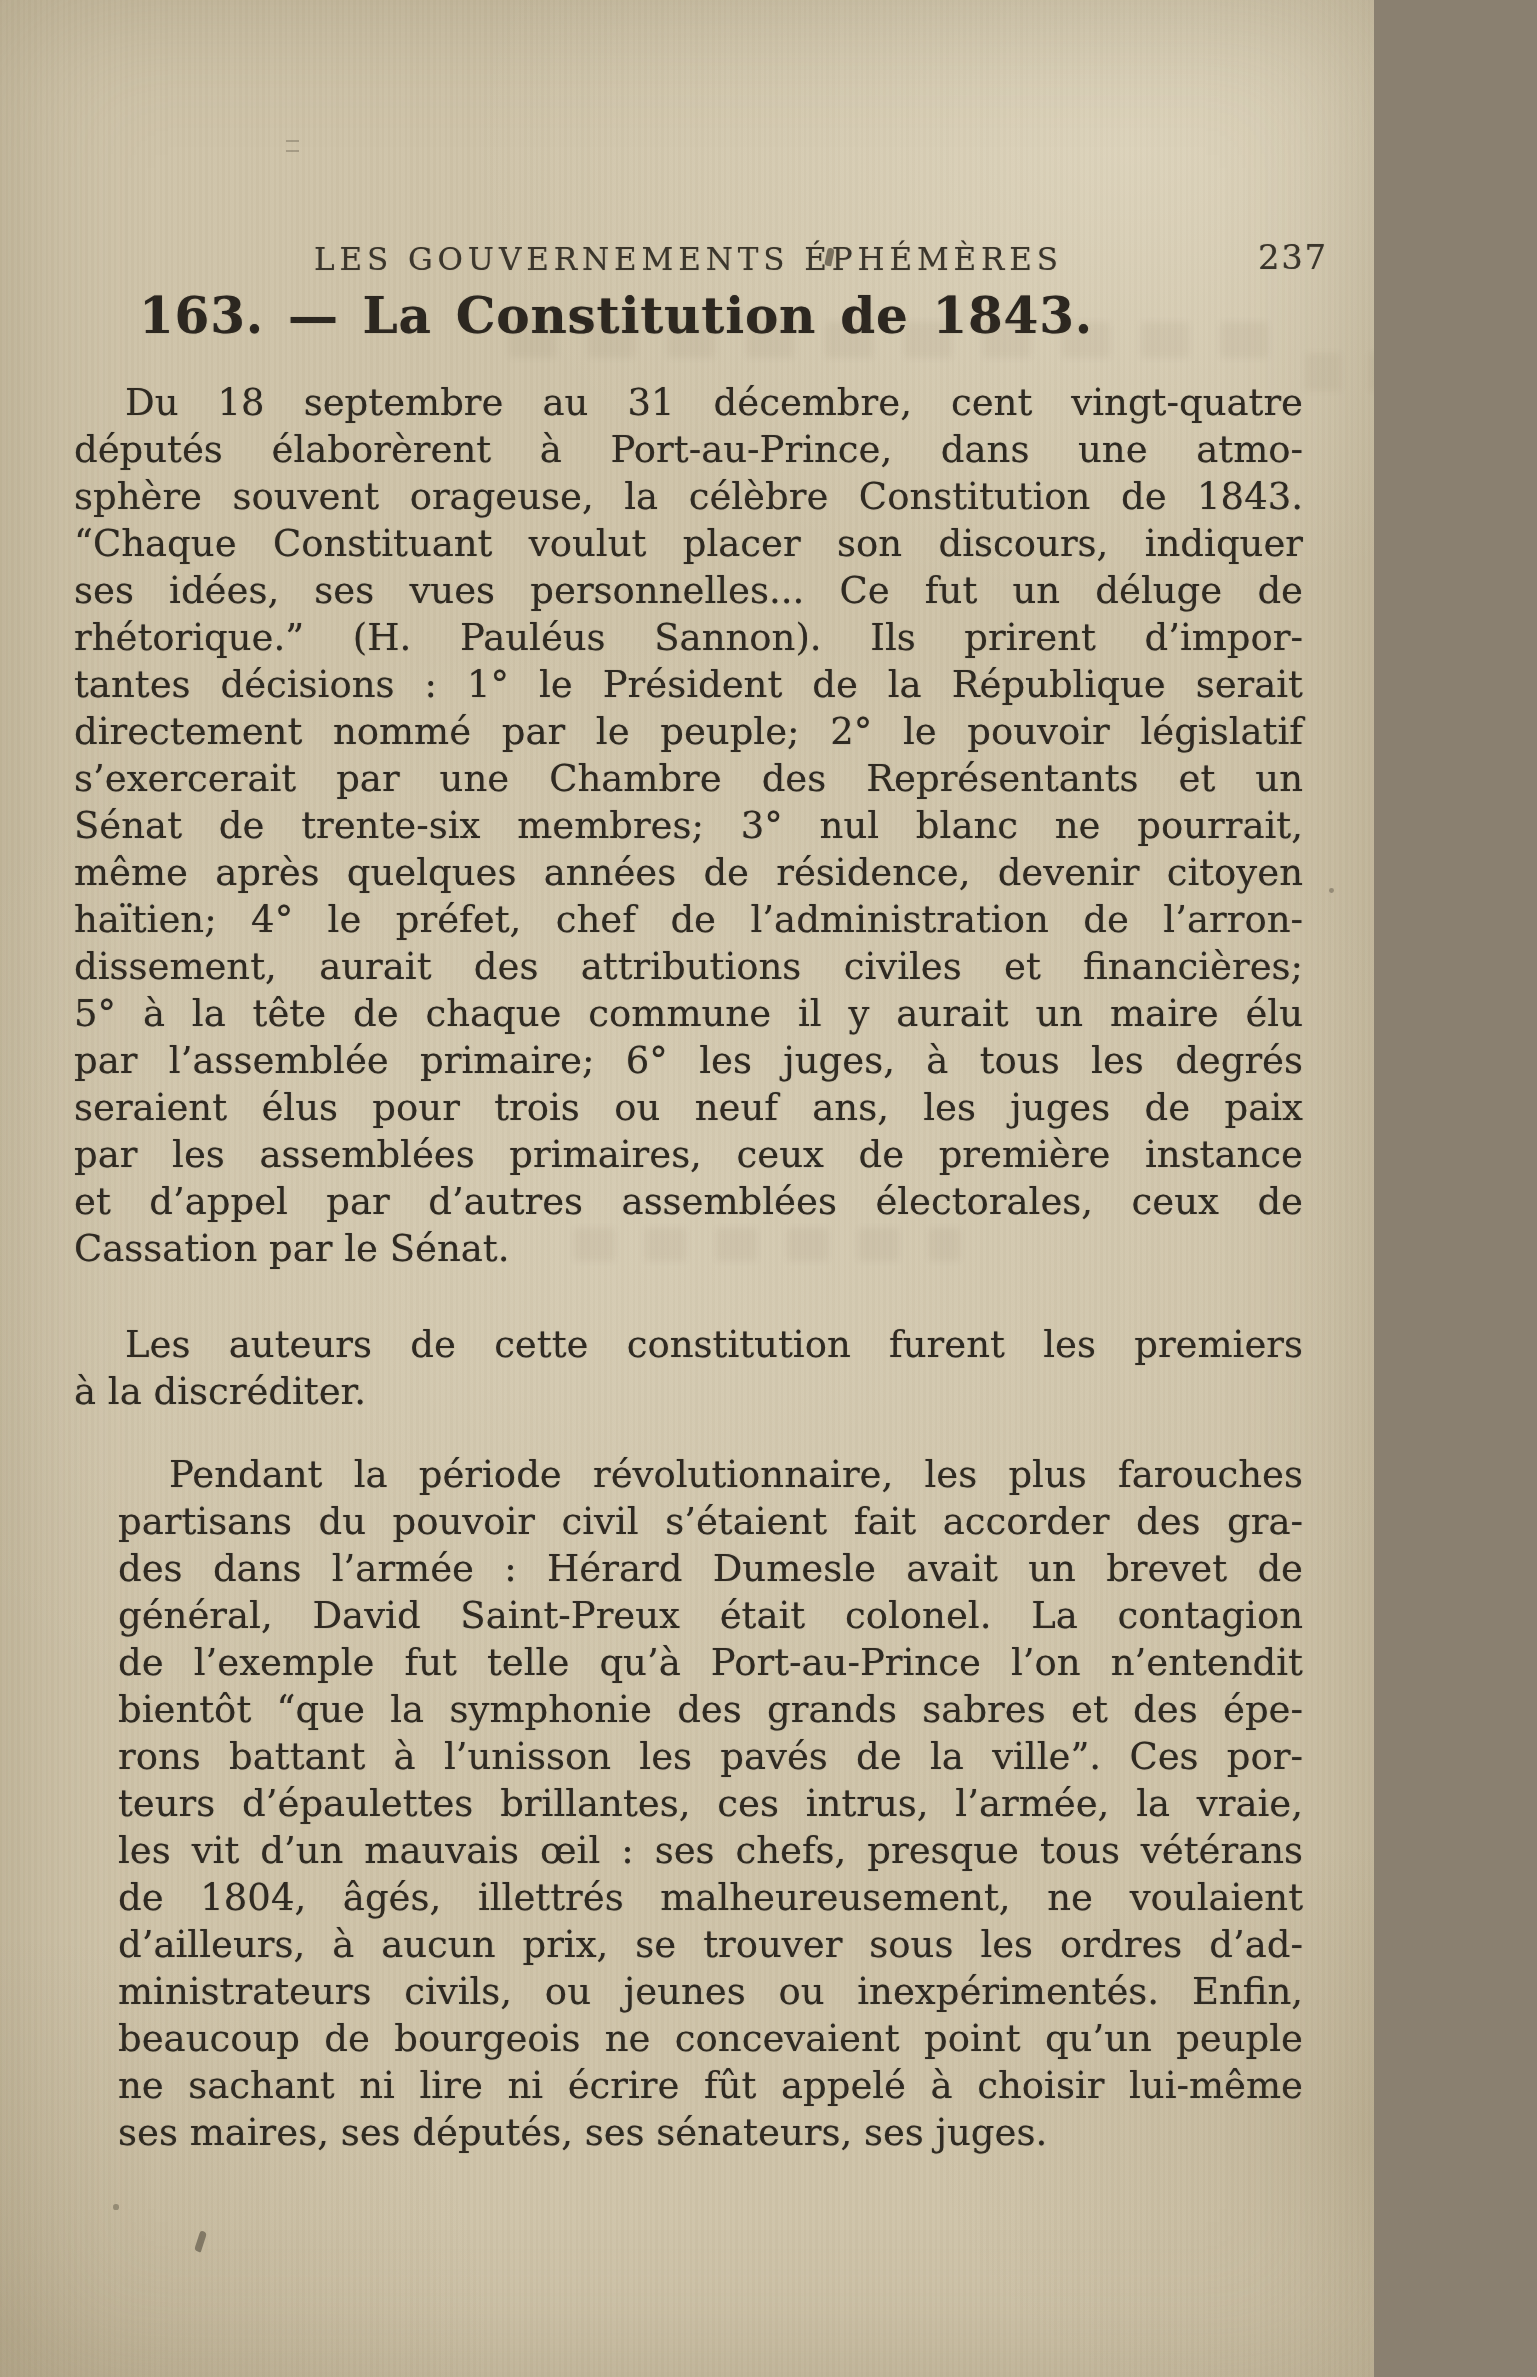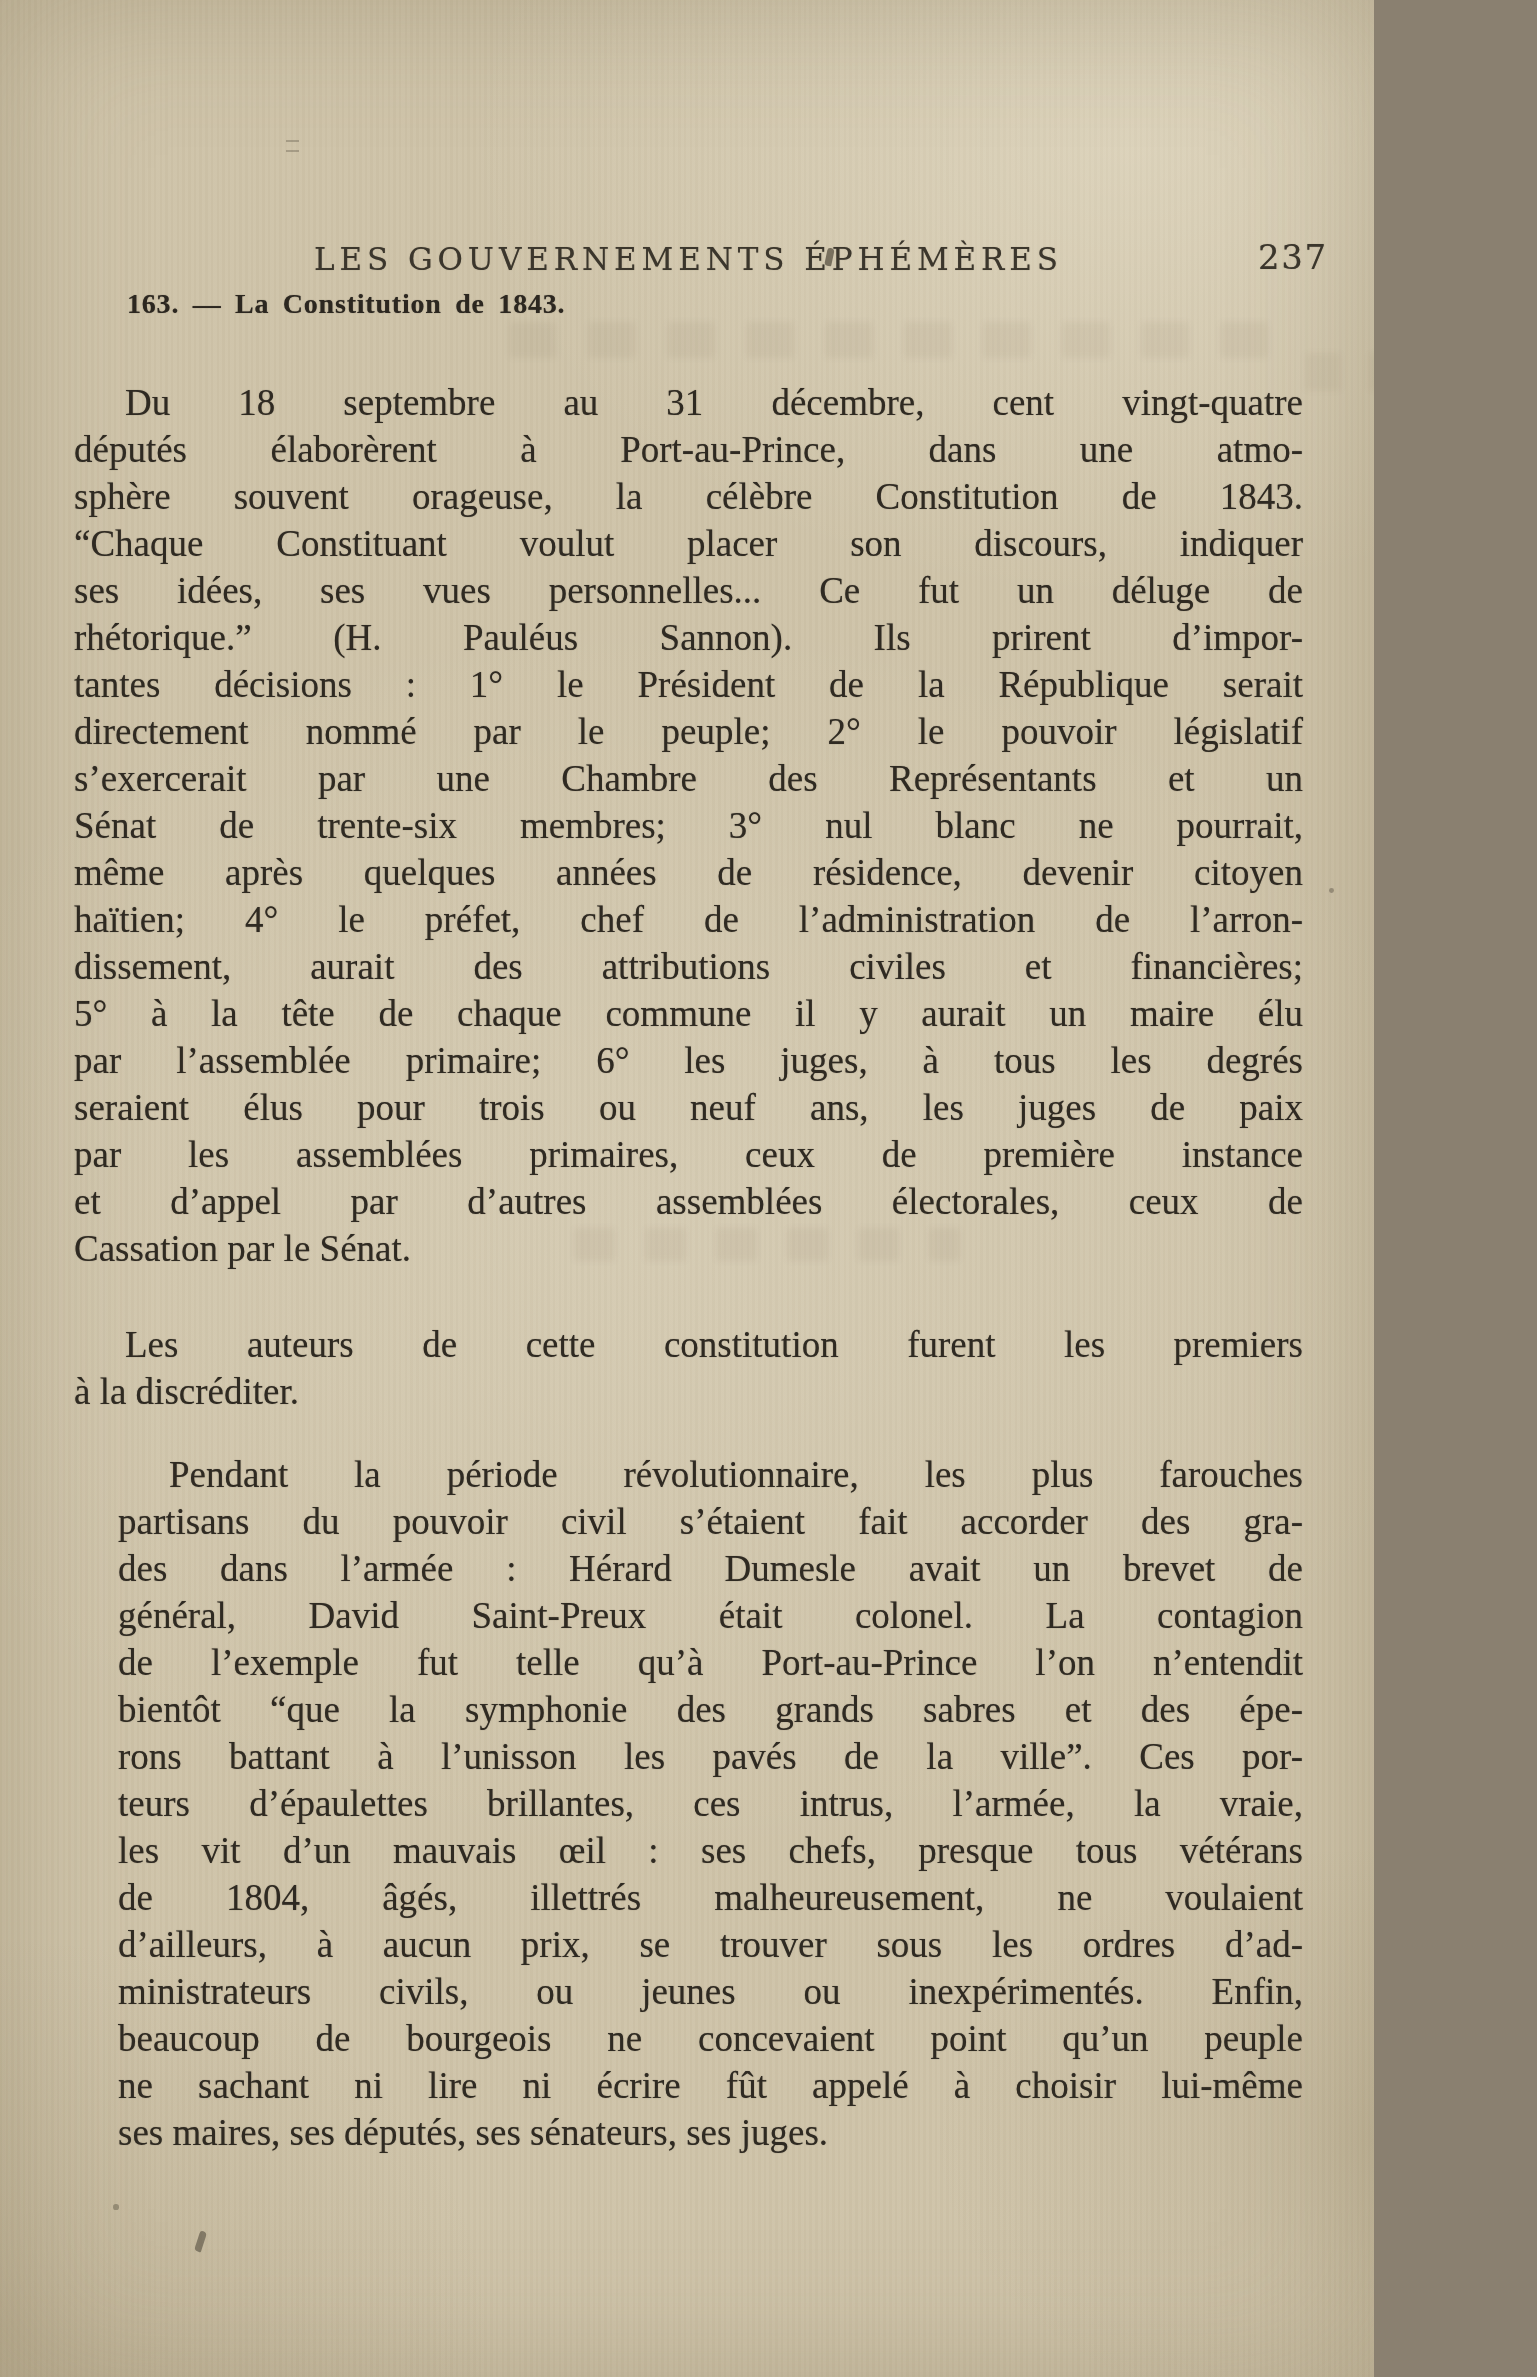--- a/index.html
+++ b/index.html
@@ -24,33 +24,32 @@
     font-size:31px;line-height:36px;
     letter-spacing:4.9px;
     color:#3b362c;
     text-shadow:0 0 0.8px rgba(59,54,44,0.5);
   }
   .running-header .pagenum{
     position:absolute;left:1184px;top:-1.6px;
     font-size:34px;letter-spacing:1.6px;text-align:right;
   }
   .section-heading{
-    position:absolute;left:123px;top:276px;margin:4px;
-    font-size:28px;line-height:48px;font-weight:bold;
+    position:absolute;left:123px;top:276px;margin:16px;
+    font-size:50px;line-height:48px;font-weight:bold;
     letter-spacing:0.8px;word-spacing:5.7px;
     color:#2c2720;
     text-shadow:0 0 1px rgba(44,39,32,0.55);
-    font-family:Liberation Serif, serif;
   }
   .body-text{
     position:absolute;left:74px;top:379px;width:1229px;
     font-size:37px;line-height:47px;
     text-shadow:0 0 1px rgba(47,42,33,0.5);
   }
-  .paragraph{margin:0;font-family:Liberation Serif, serif;}
+  .paragraph{margin:0;}
   .paragraph:nth-child(2){margin-top:49px;}
   .paragraph:nth-child(3){margin-top:36px;margin-left:44px;}
   .line{text-align:justify;text-align-last:justify;text-justify:inter-word;}
   .line.first{padding-left:51px;}
   .line.last{text-align-last:left;}
 
   
   .mark{position:absolute;pointer-events:none;}
   .apostrophe-mark{left:826px;top:248px;width:7.4px;height:18px;border-radius:4.9px 6.6px 1.6px 4.9px;
     background:#463f31;opacity:.65;transform:rotate(12deg);}

